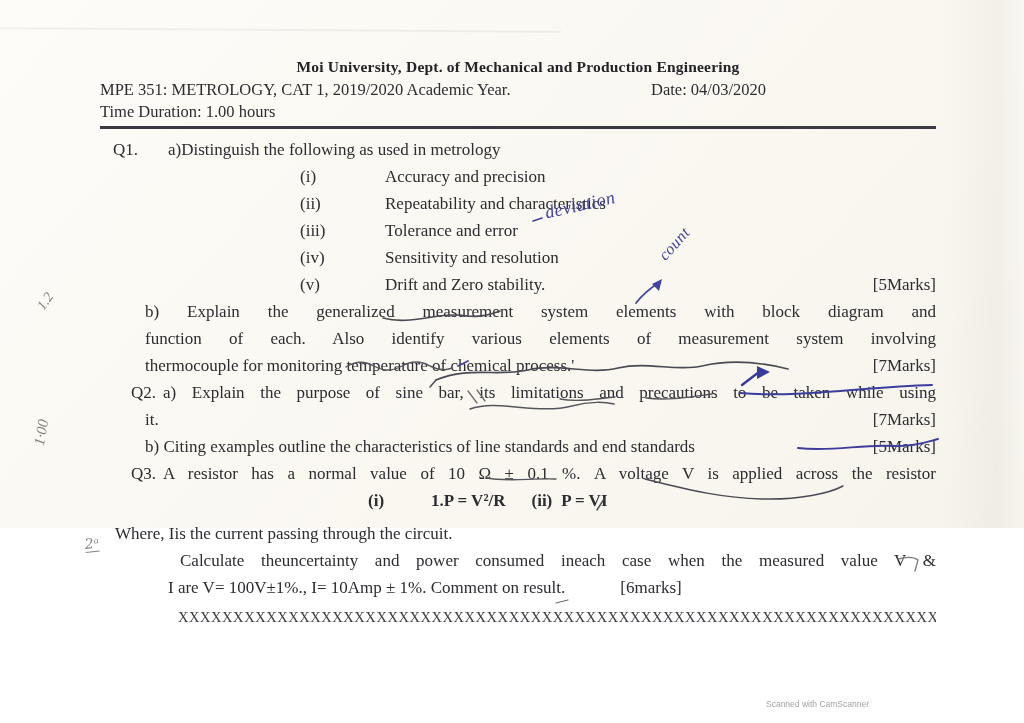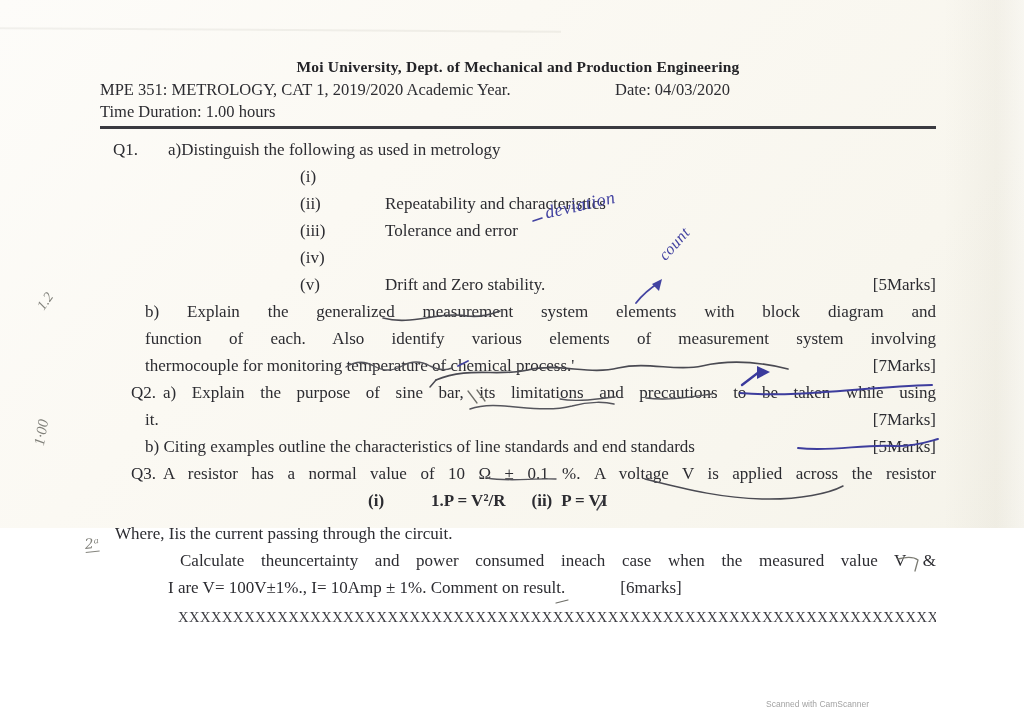--- a/index.html
+++ b/index.html
@@ -6,21 +6,21 @@
   body{width:1024px;height:723px;overflow:hidden;background:#ffffff;}
   .page{position:relative;width:1024px;height:528px;
     background:linear-gradient(133deg,#fdfcf9 0%,#fbf9f3 35%,#f8f6ee 75%,#f5f3ea 100%);
     font-family:"Liberation Serif", serif;color:#2c2c31;padding-left:15px;}
   .page::after{content:"";position:absolute;right:0;top:0;width:95px;height:100%;
     background:linear-gradient(90deg,rgba(0,0,0,0) 0%,rgba(125,115,90,0.05) 55%,rgba(255,255,255,0.45) 100%);pointer-events:none;}
   .page::before{content:"";position:absolute;left:0;top:29px;width:54%;height:2px;
     background:rgba(90,85,70,0.07);transform:rotate(0.35deg);}
   .doc{position:absolute;left:100px;top:57px;width:836px;font-size:17px;}
   .title{text-align:center;font-weight:bold;font-size:15.5px;line-height:20px;letter-spacing:.2px;margin-bottom:2px;color:#232327;}
-  .hline{display:flex;line-height:22px;font-size:16.5px;}
+  .hline{display:flex;line-height:22px;font-size:16.5px;gap:36px;}
   .hl-left{width:515px;}
   .hl-right{flex:1;}
   .rule{border-bottom:3px solid #3a3a40;margin-top:3px;}
   .row{display:flex;line-height:27px;}
   .q1num{flex:none;margin-left:13px;width:55px;}
   .qnnum{flex:none;margin-left:31px;width:32px;}
   .li-label{flex:none;margin-left:200px;width:85px;}
   .flex1{flex:1;}
   .jst{text-align:justify;text-align-last:justify;text-justify:inter-word;}
   .para{margin-left:45px;line-height:27px;}
@@ -65,31 +65,33 @@
     </div>
     <div class="rule"></div>
 
     <div class="row q1row">
       <span class="q1num">Q1.</span>
       <span>a)Distinguish the following as used in metrology</span>
     </div>
 
     <div class="row">
       <span class="li-label">(i)</span>
+      <span>Accuracy and precision</span>
     </div>
     <div class="row">
       <span class="li-label">(ii)</span>
       <span>Repeatability and characteristics</span>
     </div>
     <div class="row">
       <span class="li-label">(iii)</span>
       <span>Tolerance and error</span>
     </div>
     <div class="row">
       <span class="li-label">(iv)</span>
+      <span>Sensitivity and resolution</span>
     </div>
     <div class="row">
       <span class="li-label">(v)</span>
       <span>Drift and Zero stability.</span>
       <span class="marks">[5Marks]</span>
     </div>
 
     <div class="para jst">b) Explain the generalized measurement system elements with block diagram and</div>
     <div class="para jst">function of each. Also identify various elements of measurement system involving</div>
     <div class="para sb">

